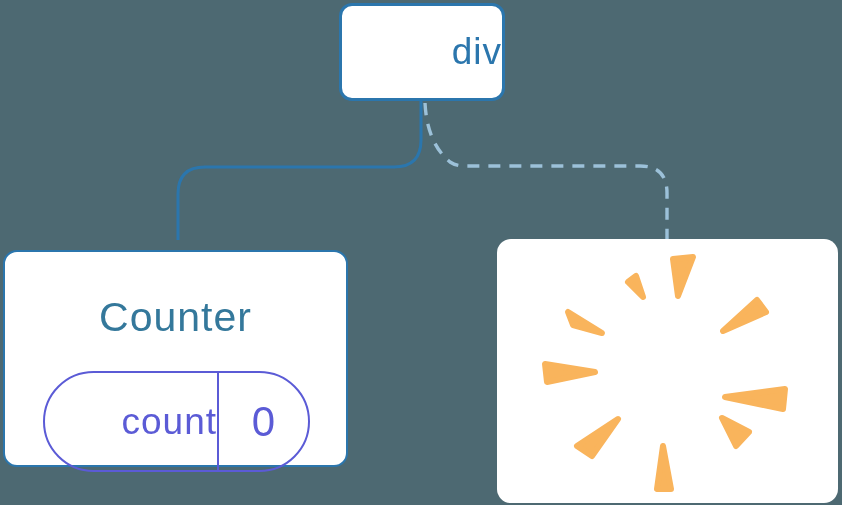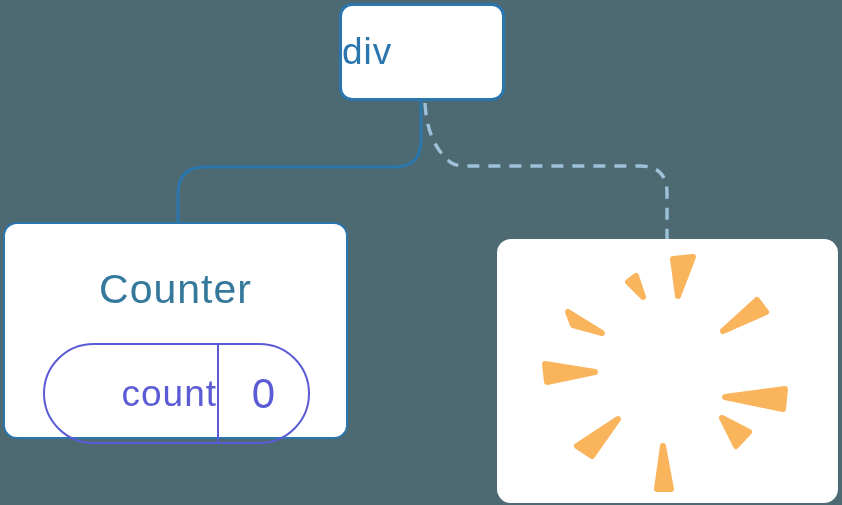--- a/index.html
+++ b/index.html
@@ -19,31 +19,31 @@
     background:var(--bg);
   }
   .connectors{position:absolute;left:0;top:0;z-index:0;}
   .connector-solid{fill:none;stroke:var(--node-blue);stroke-width:3;}
   .connector-dashed{fill:none;stroke:var(--dashed-blue);stroke-width:3.4;stroke-dasharray:12 9;}
   .node-div{
     position:absolute;left:339px;top:3px;width:166px;height:98px;
     background:var(--card-white);
     border:3px solid var(--node-blue);
     border-radius:13px;
-    display:flex;align-items:center;justify-content:flex-start;
+    display:flex;align-items:center;justify-content:flex-end;
     z-index:1;
   }
   .node-div-label{
     color:var(--node-blue);font-size:37px;letter-spacing:1px;
   }
   .card{
     position:absolute;background:var(--card-white);border-radius:14px;z-index:1;
   }
   .counter-card{
-    left:3px;top:222px;width:345px;height:217px;
+    left:3px;top:250px;width:345px;height:217px;
     border:2px solid var(--node-blue);
   }
   .counter-title{
     position:absolute;top:42px;left:0;right:0;
     text-align:center;color:var(--title-blue);
     font-size:41px;letter-spacing:1px;
   }
   .state-pill{
     position:absolute;top:119px;left:38px;width:267px;height:101px;
     border:2px solid var(--state-purple);

